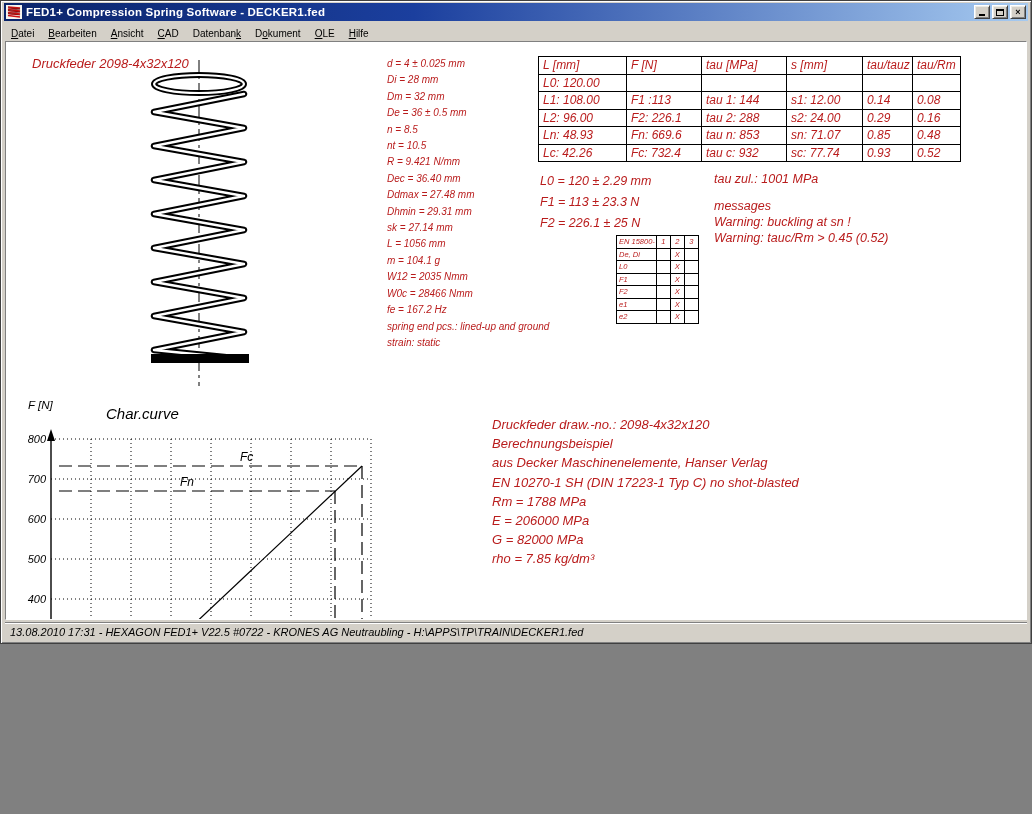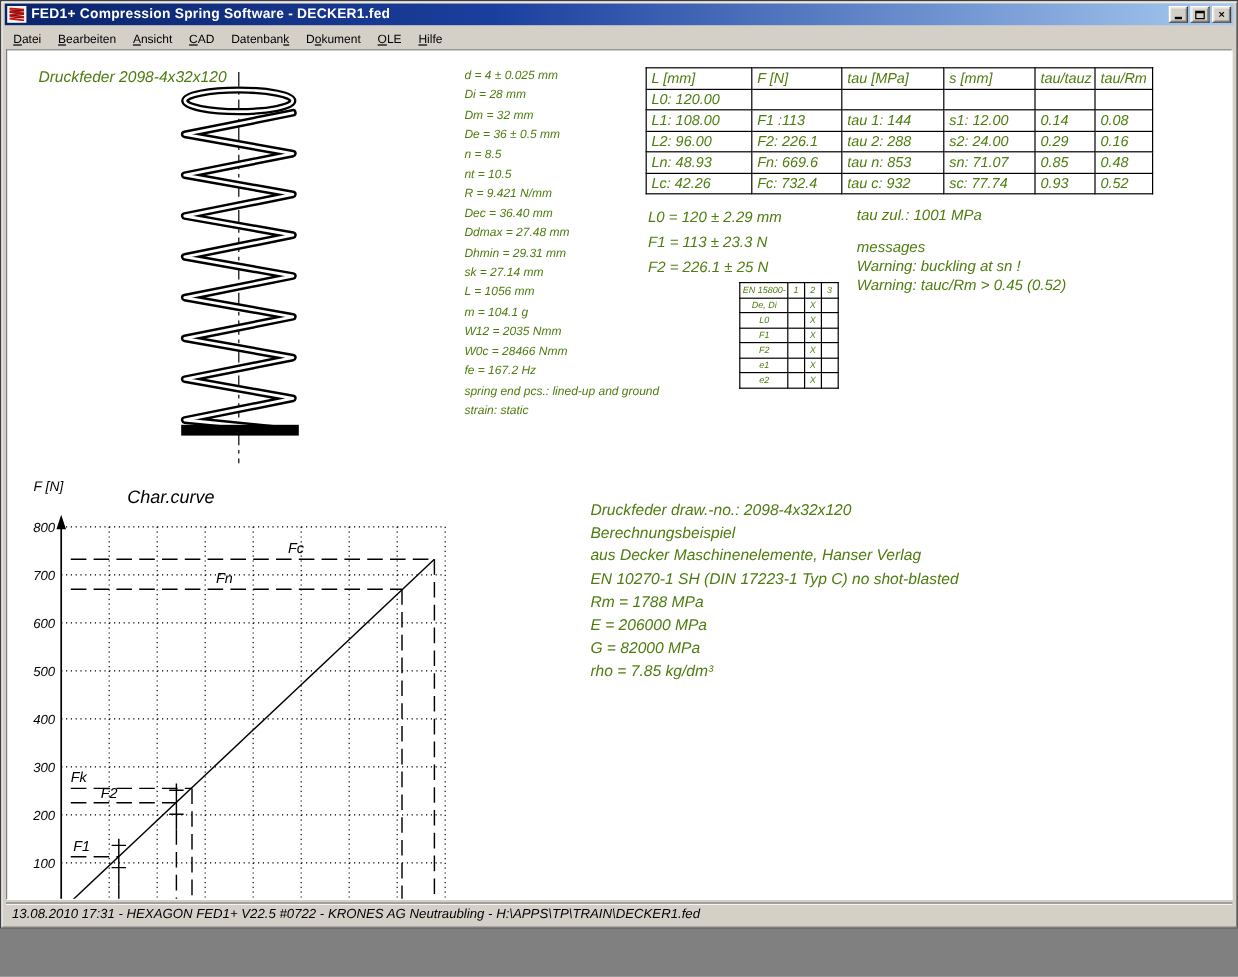--- a/index.html
+++ b/index.html
@@ -1,17 +1,17 @@
 <!DOCTYPE html>
 <html><head>
 <meta charset="utf-8">
 <style>
   html,body{margin:0;padding:0;background:#808080;}
   *{box-sizing:border-box;}
-  .window{position:relative;width:1032px;height:774px;background:#d4d0c8;
+  .window{position:relative;width:1032px;height:644px;background:#d4d0c8;
     font-family:"Liberation Sans",sans-serif;border:1px solid #404040;
     box-shadow:inset 1px 1px 0 #ffffff, inset -1px -1px 0 #808080;overflow:hidden;}
   
   .titlebar{position:absolute;left:3px;right:3px;top:2px;height:18px;
     background:linear-gradient(to right,#0a246a,#1b3f9e 40%,#a6caf0);
     display:flex;align-items:center;padding:0 2px;}
   .app-icon{width:16px;height:14px;background:#f5f5ef;margin-right:4px;flex:0 0 auto;
     display:flex;align-items:center;justify-content:center;}
   .title-text{color:#ffffff;font-weight:bold;font-size:11.5px;white-space:nowrap;
     letter-spacing:.2px;}
@@ -24,37 +24,37 @@
   .glyph-min{width:6px;height:2px;background:#000;margin-top:6px;}
   .glyph-max{width:8px;height:7px;border:1px solid #000;border-top-width:2px;}
   
   .menubar{position:absolute;left:3px;right:3px;top:20px;height:20px;
     display:flex;align-items:flex-end;font-size:10px;color:#000;}
   .menu-item{padding:2px 7px;white-space:nowrap;}
   .menu-item .m-key{text-decoration:underline;}
   
   .content{position:absolute;left:4px;right:4px;top:40px;bottom:23px;background:#ffffff;
     border:1px solid;border-color:#808080 #ffffff #ffffff #808080;overflow:hidden;
-    color:#4d7c0f;}
+    color:#b91c1c;}
   .heading{position:absolute;left:26px;top:14px;font-size:13px;font-style:italic;white-space:nowrap;}
   .params{position:absolute;left:381px;top:14px;font-size:10px;font-style:italic;
     line-height:16.4px;white-space:nowrap;}
   
   .rtable{position:absolute;left:532px;top:14px;border-collapse:collapse;
     font-size:12px;font-style:italic;table-layout:fixed;padding-left:13px;}
   .rtable td{border:1px solid #000;height:17.5px;padding:0 2px 0 4px;white-space:nowrap;overflow:hidden;}
   .tol-block{position:absolute;left:534px;top:129px;font-size:12.5px;font-style:italic;
     line-height:21px;white-space:nowrap;}
   .tauzul{position:absolute;left:708px;top:130px;font-size:12.5px;font-style:italic;white-space:nowrap;text-align:center;}
   .msg-block{position:absolute;left:708px;top:156px;font-size:12.5px;font-style:italic;
     line-height:16.2px;white-space:nowrap;}
   
   .entable{position:absolute;left:610px;top:193px;border-collapse:collapse;
     font-size:7.5px;font-style:italic;table-layout:fixed;}
-  .entable td{border:1px solid #000;height:12.5px;padding:0 1px 0 2px;white-space:nowrap;overflow:hidden;text-align:center;}
+  .entable td{border:1px solid #000;height:12.5px;padding:0 1px 0 2px;white-space:nowrap;overflow:hidden;}
   .entable td.mark{text-align:center;padding:0;}
   
   .info-block{position:absolute;left:486px;top:373px;font-size:13px;font-style:italic;
     line-height:19.2px;white-space:nowrap;}
   
   .spring-svg{position:absolute;left:140px;top:14px;}
   .chart-svg{position:absolute;left:16px;top:355px;}
   
   .statusbar{position:absolute;left:4px;right:4px;bottom:2px;height:19px;
     border-top:1px solid #808080;box-shadow:0 1px 0 #ffffff inset;

